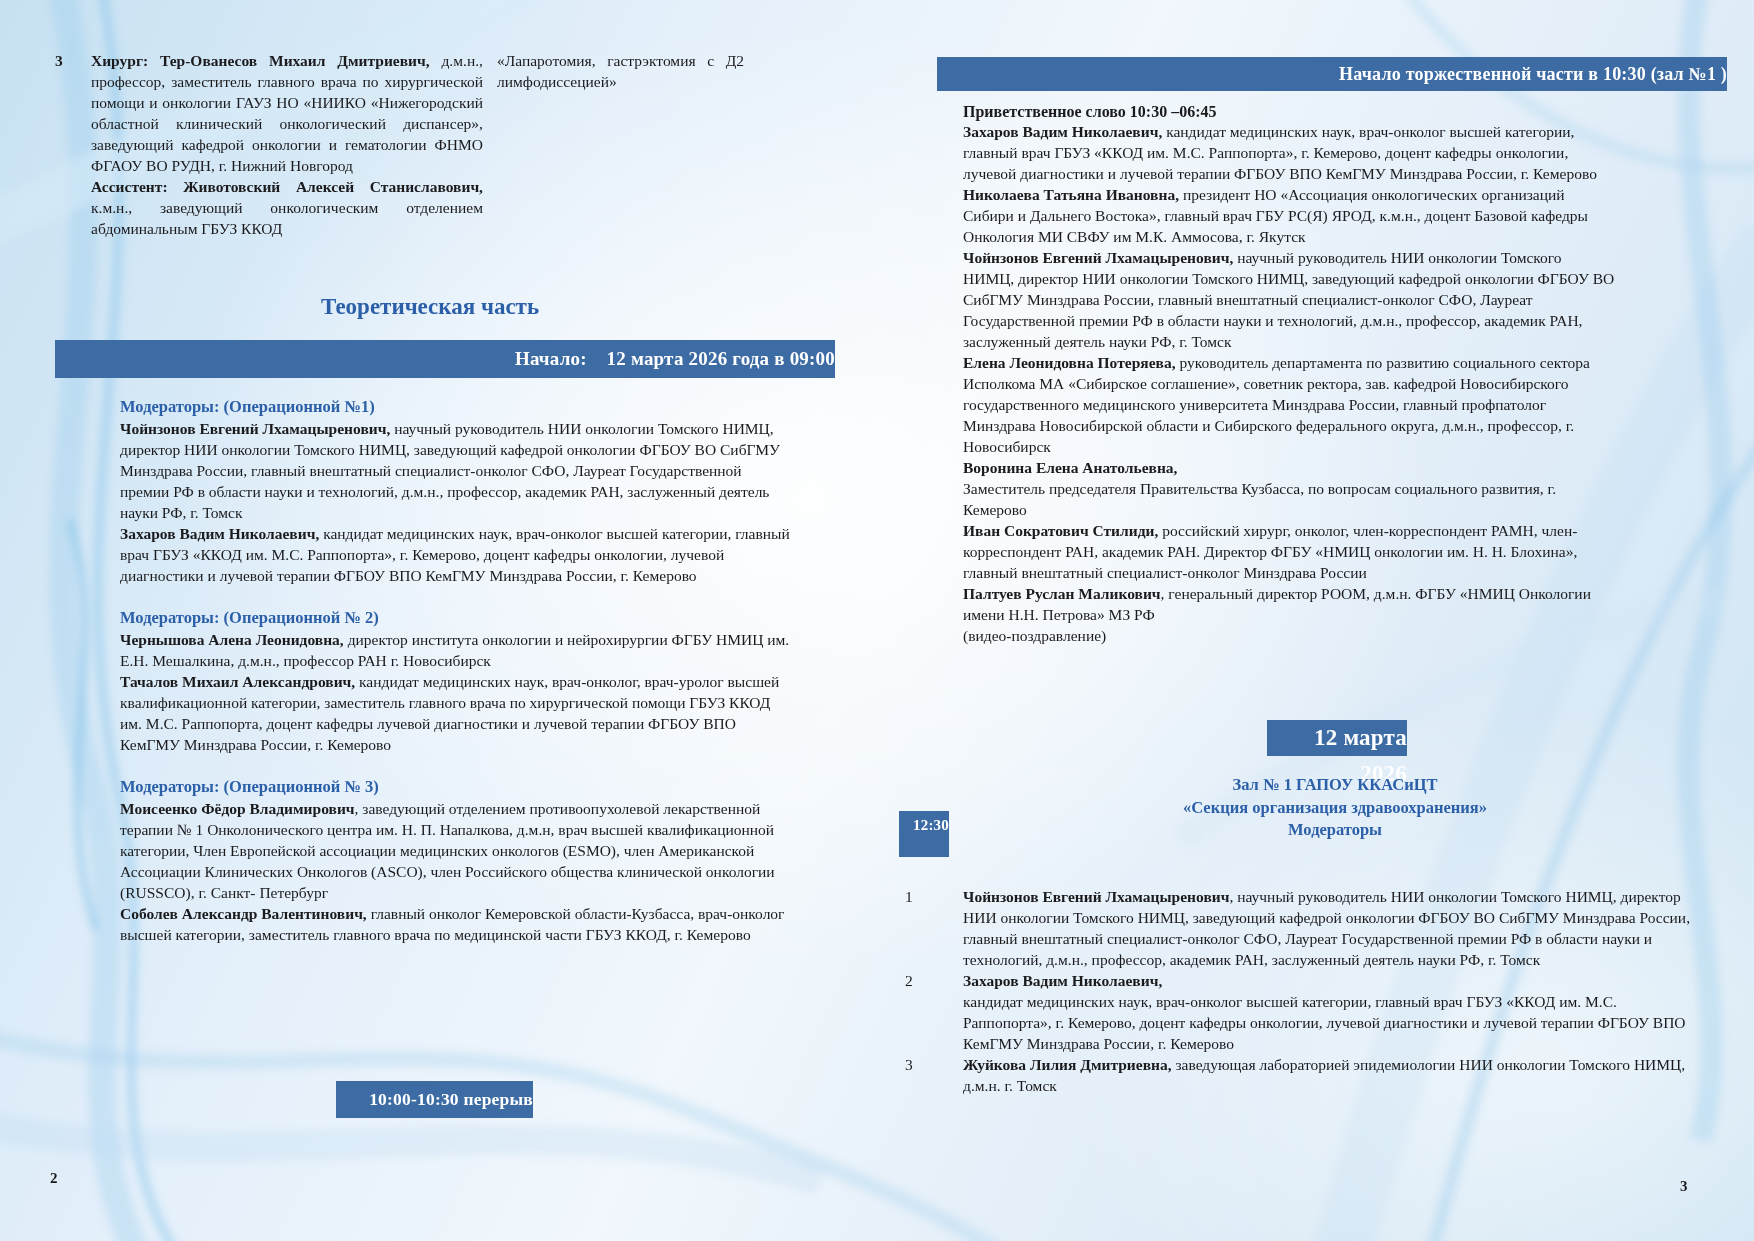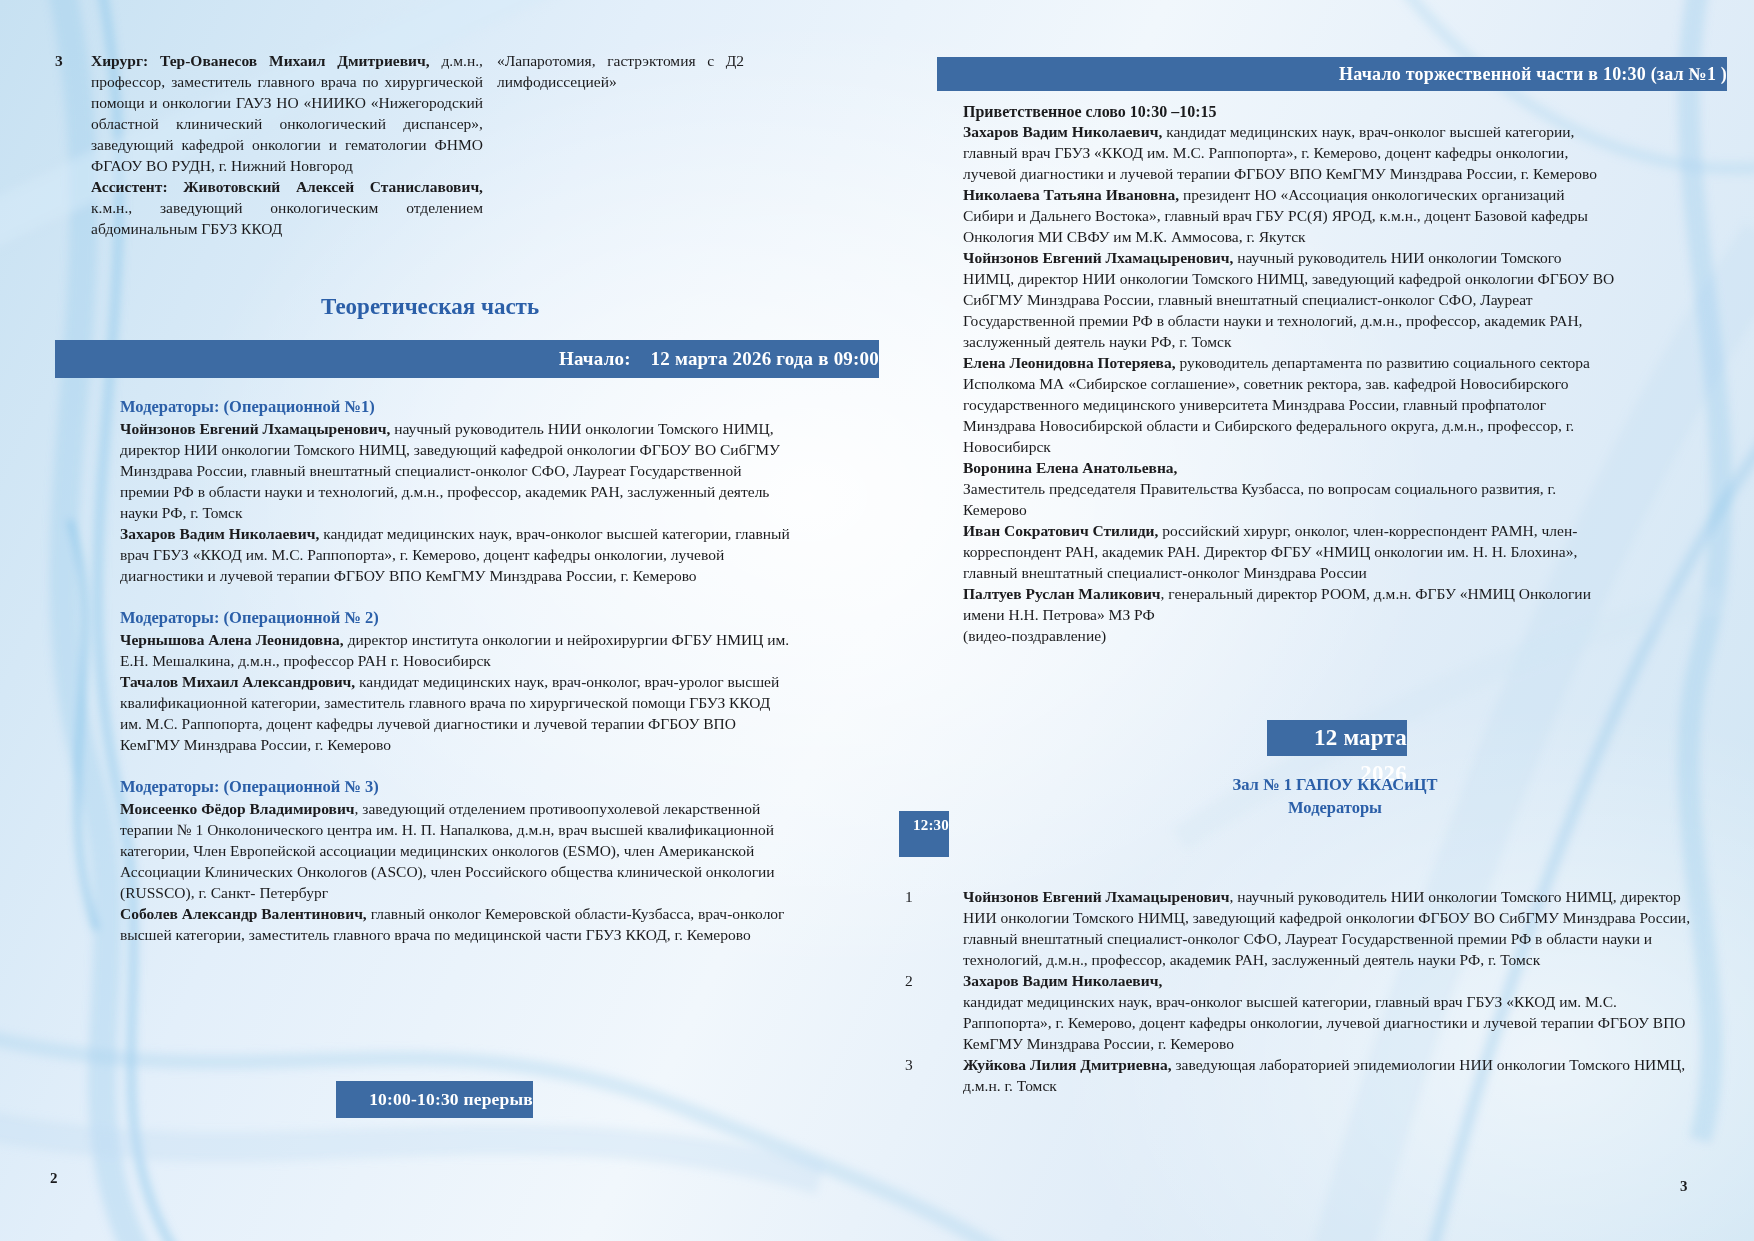--- a/index.html
+++ b/index.html
@@ -24,21 +24,21 @@
   b.pname{font-weight:700;}
   b.pname.block{display:block;}
   
   #entry-row{left:55px;top:50px;width:737px;display:flex;}
   #entry-num{width:36px;font-weight:700;font-size:15.5px;line-height:21px;}
   #entry-main{width:392px;text-align:justify;}
   #entry-topic{width:247px;margin-left:14px;text-align:justify;}
   #left-title{left:40px;top:294px;width:780px;text-align:center;
     font-size:23px;font-weight:700;}
   #start-banner{left:55px;top:340px;width:780px;height:38px;line-height:38px;
-    font-size:19px;white-space:pre;padding-left:44px;}
+    font-size:19px;white-space:pre;}
   #mods{left:120px;top:397px;width:670px;}
   .mod-section{margin-bottom:22px;}
   .mod-title{font-size:16.5px;font-weight:700;margin:0 0 1px 0;}
   #break-banner{left:336px;top:1081px;width:197px;height:37px;line-height:37px;font-size:17.5px;}
   #pn-left{left:50px;top:1170px;font-weight:700;font-size:15px;}
   
   #right-banner{left:937px;top:57px;width:790px;height:34px;line-height:34px;font-size:18px;}
   #speakers{left:963px;top:103px;width:652px;}
   .greeting{font-size:16px;font-weight:700;}
   #date-box{left:1267px;top:720px;width:140px;height:36px;line-height:36px;font-size:23px;}
@@ -106,35 +106,36 @@
   </div>
 </div>
 
 <div class="abs banner" id="break-banner">10:00-10:30 перерыв</div>
 
 <div class="abs" id="pn-left">2</div>
 
 <div class="abs banner" id="right-banner">Начало торжественной части в 10:30 (зал №1 )</div>
 
 <div class="abs" id="speakers">
-  <p class="greeting">Приветственное слово 10:30 –10:15</p>
+  <p class="greeting">Приветственное слово 10:30 –06:45</p>
   <p class="body-text"><b class="pname">Захаров Вадим Николаевич,</b><span> кандидат медицинских наук, врач-онколог высшей категории, главный врач ГБУЗ «ККОД им. М.С. Раппопорта», г. Кемерово, доцент кафедры онкологии, лучевой диагностики и лучевой терапии ФГБОУ ВПО КемГМУ Минздрава России, г. Кемерово</span></p>
   <p class="body-text"><b class="pname">Николаева Татьяна Ивановна,</b><span> президент НО «Ассоциация онкологических организаций Сибири и Дальнего Востока», главный врач ГБУ РС(Я) ЯРОД, к.м.н., доцент Базовой кафедры Онкология МИ СВФУ им М.К. Аммосова, г. Якутск</span></p>
   <p class="body-text"><b class="pname">Чойнзонов Евгений Лхамацыренович,</b><span> научный руководитель НИИ онкологии Томского НИМЦ, директор НИИ онкологии Томского НИМЦ, заведующий кафедрой онкологии ФГБОУ ВО СибГМУ Минздрава России, главный внештатный специалист-онколог СФО, Лауреат Государственной премии РФ в области науки и технологий, д.м.н., профессор, академик РАН, заслуженный деятель науки РФ, г. Томск</span></p>
   <p class="body-text"><b class="pname">Елена Леонидовна Потеряева,</b><span> руководитель департамента по развитию социального сектора Исполкома МА «Сибирское соглашение», советник ректора, зав. кафедрой Новосибирского государственного медицинского университета Минздрава России, главный профпатолог Минздрава Новосибирской области и Сибирского федерального округа, д.м.н., профессор, г. Новосибирск</span></p>
   <p class="body-text"><b class="pname block">Воронина Елена Анатольевна,</b><span>Заместитель председателя Правительства Кузбасса, по вопросам социального развития, г. Кемерово</span></p>
   <p class="body-text"><b class="pname">Иван Сократович Стилиди,</b><span> российский хирург, онколог, член-корреспондент РАМН, член-корреспондент РАН, академик РАН. Директор ФГБУ «НМИЦ онкологии им. Н. Н. Блохина», главный внештатный специалист-онколог Минздрава России</span></p>
   <p class="body-text"><b class="pname">Палтуев Руслан Маликович</b><span>, генеральный директор РООМ, д.м.н. ФГБУ «НМИЦ Онкологии имени Н.Н. Петрова» МЗ РФ</span></p>
   <p class="body-text">(видео-поздравление)</p>
 </div>
 
 <div class="abs banner" id="date-box">12 марта 2026</div>
 
 <div class="abs blue" id="schedule">
   <div>Зал № 1 ГАПОУ ККАСиЦТ</div>
+  <div>«Секция организация здравоохранения»</div>
   <div>Модераторы</div>
 </div>
 
 <div class="abs banner" id="time-box">12:30</div>
 
 <div class="abs" id="mod-list">
   <div class="list-item">
     <div class="item-num">1</div>
     <p class="item-text body-text"><b class="pname">Чойнзонов Евгений Лхамацыренович</b><span>, научный руководитель НИИ онкологии Томского НИМЦ, директор НИИ онкологии Томского НИМЦ, заведующий кафедрой онкологии ФГБОУ ВО СибГМУ Минздрава России, главный внештатный специалист-онколог СФО, Лауреат Государственной премии РФ в области науки и технологий, д.м.н., профессор, академик РАН, заслуженный деятель науки РФ, г. Томск</span></p>
   </div>

